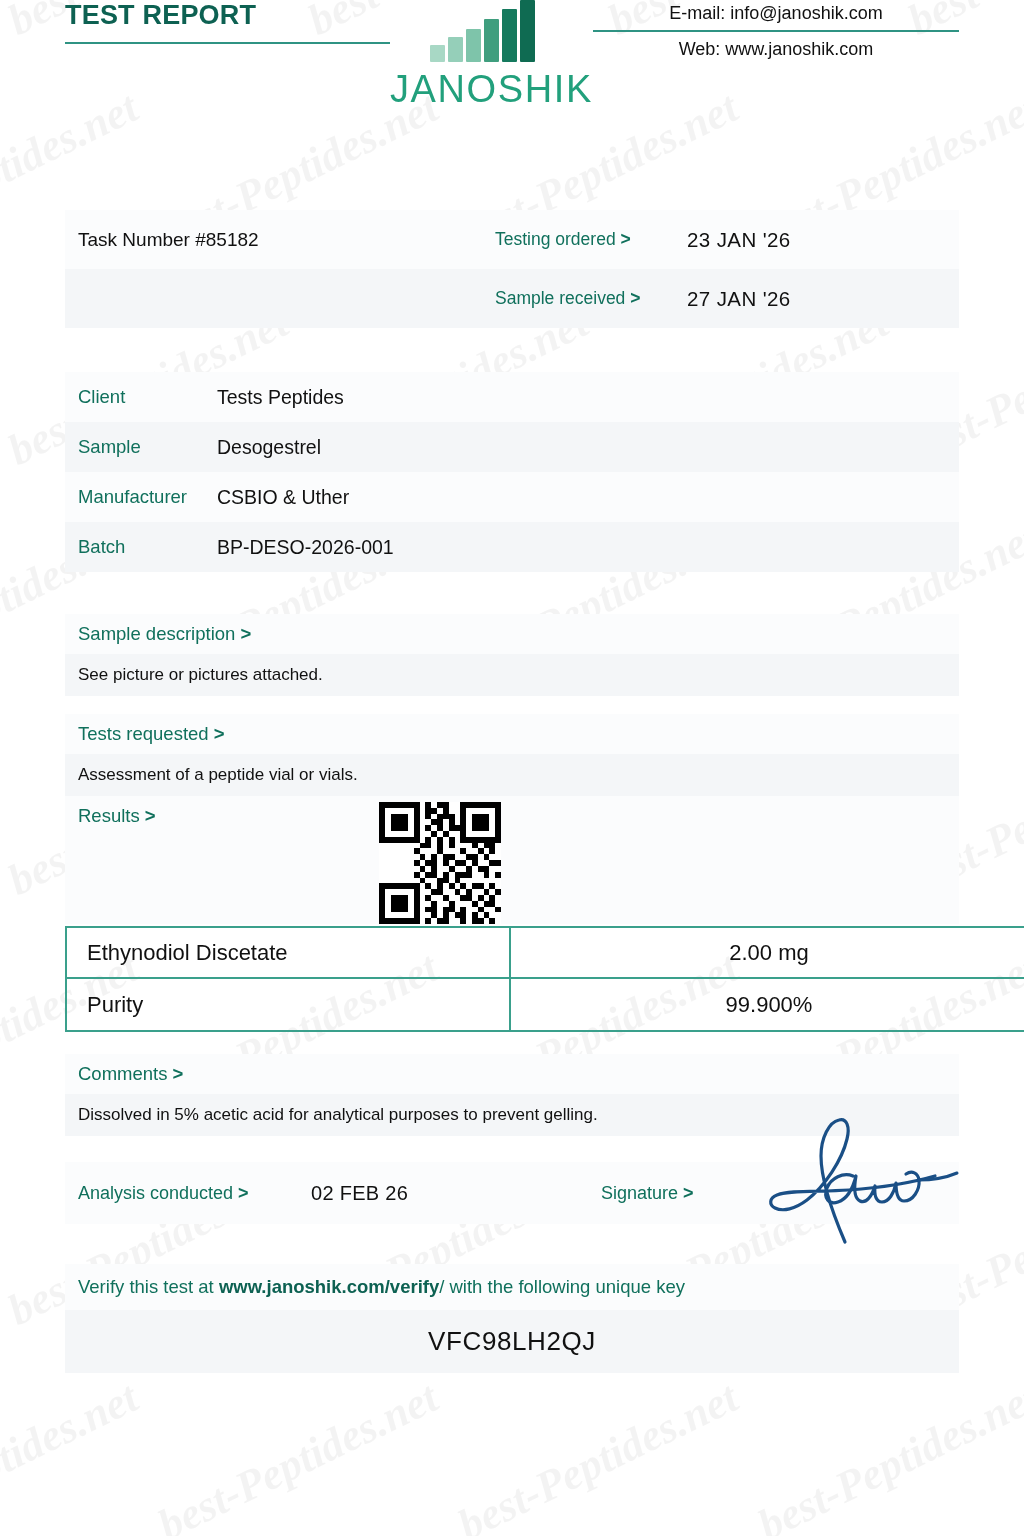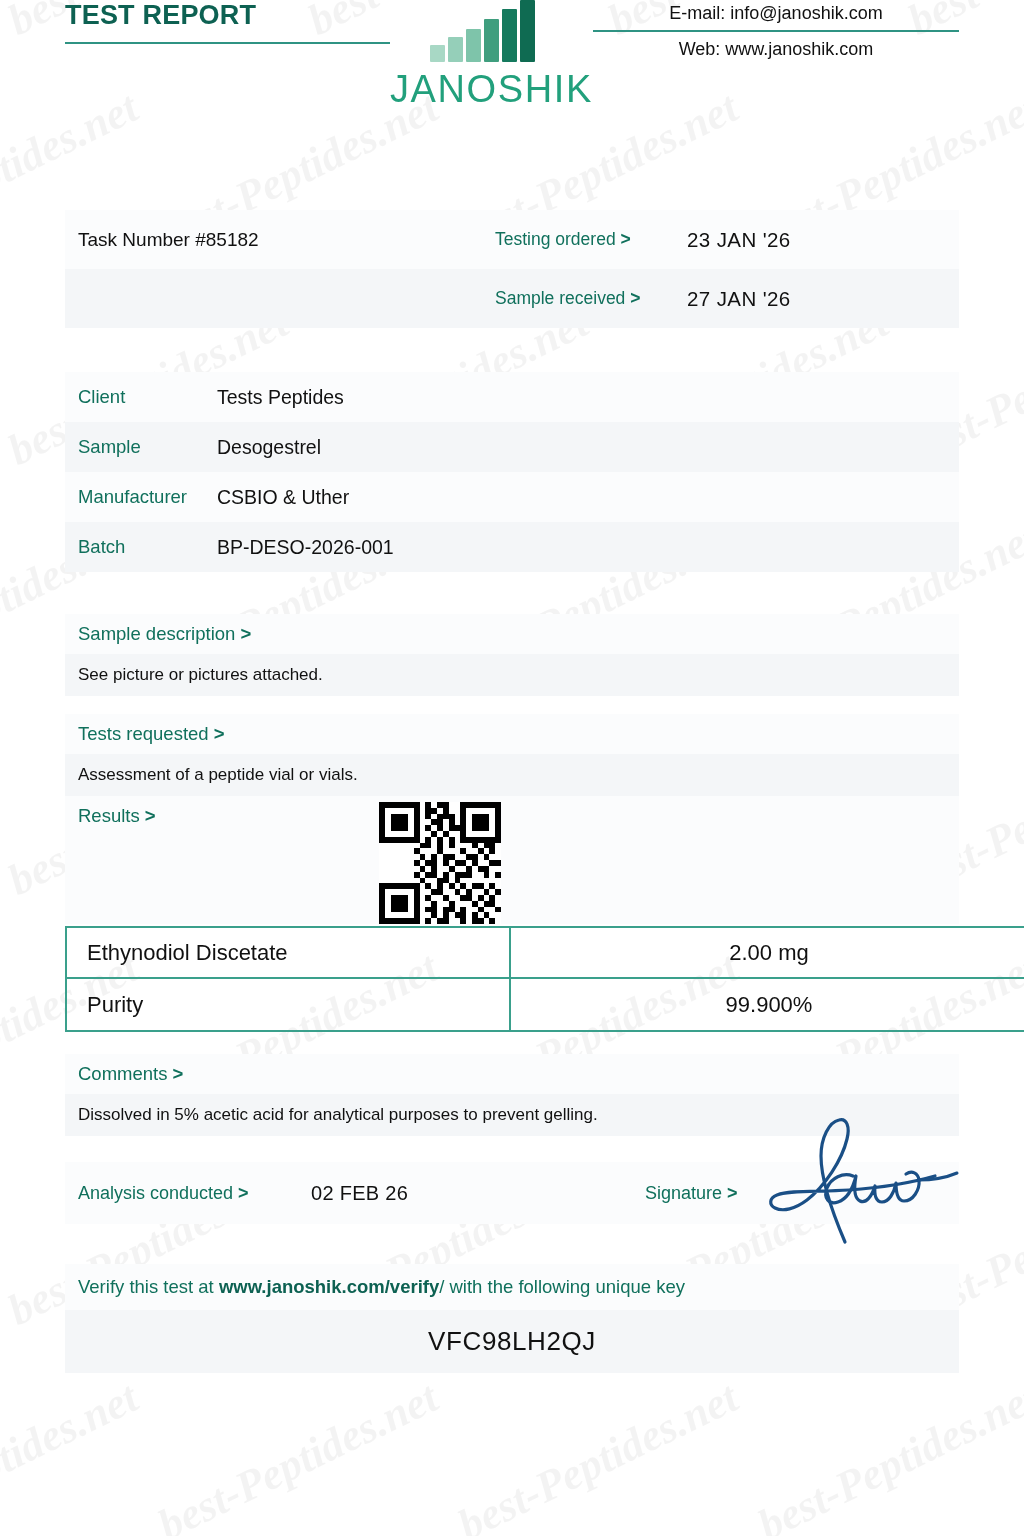--- a/index.html
+++ b/index.html
@@ -218,21 +218,20 @@
   .an-label b { font-weight: 700; }
   .an-val {
     font-size: 20px;
     color: #111;
     width: 290px;
     letter-spacing: .3px;
   }
   .sg-label {
     font-size: 18px;
     color: #10705c;
-    margin-left: 44px;
   }
   .sg-label b { font-weight: 700; }
   .signature {
     position: absolute;
     right: -8px;
     top: -52px;
     pointer-events: none;
   }
 
   

